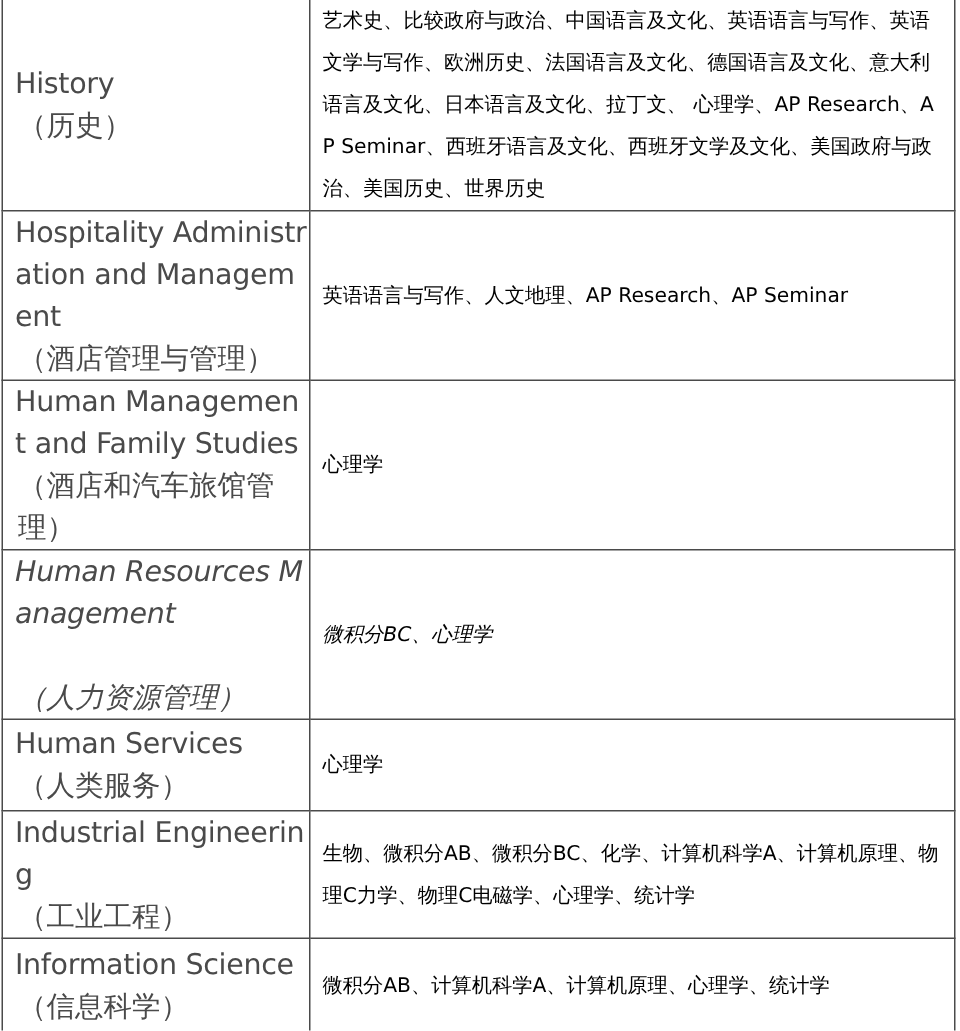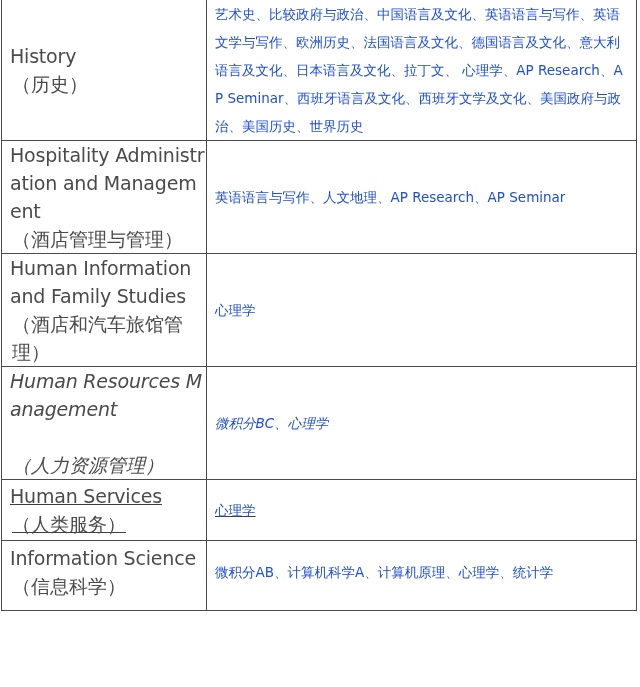--- a/index.html
+++ b/index.html
@@ -1,21 +1,21 @@
 <!DOCTYPE html>
 <html><head>
 <meta charset="utf-8">
 <style>
   html, body { margin: 0; padding: 0; background: #ffffff; }
   body { width: 640px; height: 687px; overflow: hidden; position: relative;
          font-family: "DejaVu Sans", "Liberation Sans", sans-serif; color: #3e3e3e; }
   table.grid { position: absolute; left: 1px; top: -2px; border-collapse: collapse; table-layout: fixed; width: 636px; }
   table.grid td { border: 1px solid #4a4a4a; vertical-align: middle; padding: 0; }
   td.major { width: 196px; padding-left: 8px !important; font-size: 19px; line-height: 28px; color: #4a4a4a; }
-  td.courses { padding-left: 8px !important; padding-right: 6px !important; font-size: 13.5px; line-height: 28px; color: #1d4ed8; }
+  td.courses { padding-left: 8px !important; padding-right: 6px !important; font-size: 13.5px; line-height: 28px; color: #000000; }
   .en { display: block; word-break: break-all; letter-spacing: -0.2px; }
   .zh { display: block; padding-left: 2px; }
   .gap { display: block; height: 28px; }
 </style>
 </head>
 <body>
 
 <table class="grid">
   <tbody>
     <tr style="height:142px;">
@@ -31,44 +31,53 @@
       <td class="major">
         <span class="en">Hospitality Administration and Management</span>
         <span class="zh">（酒店管理与管理）</span>
       </td>
       <td class="courses">
         <span>英语语言与写作、人文地理、AP Research、AP Seminar</span>
       </td>
     </tr>
     <tr style="height:84px;">
       <td class="major">
-        <span class="en">Human Information and Family Studies</span>
+        <span class="en">Human Management and Family Studies</span>
         <span class="zh">（酒店和汽车旅馆管理）</span>
       </td>
       <td class="courses">
         <span>心理学</span>
       </td>
     </tr>
     <tr style="height:110px;font-style:italic;">
       <td class="major">
         <span class="en">Human Resources Management</span>
         <span class="gap"></span>
         <span class="zh">（人力资源管理）</span>
       </td>
       <td class="courses">
         <span>微积分BC、心理学</span>
       </td>
     </tr>
-    <tr style="height:61px;text-decoration:underline;">
+    <tr style="height:61px;">
       <td class="major">
         <span class="en">Human Services</span>
         <span class="zh">（人类服务）</span>
       </td>
       <td class="courses">
         <span>心理学</span>
+      </td>
+    </tr>
+    <tr style="height:61px;">
+      <td class="major">
+        <span class="en">Industrial Engineering</span>
+        <span class="zh">（工业工程）</span>
+      </td>
+      <td class="courses">
+        <span style="display:block;word-break:break-all;">生物、微积分AB、微积分BC、化学、计算机科学A、计算机原理、物理C力学、物理C电磁学、心理学、统计学</span>
       </td>
     </tr>
     <tr style="height:70px;">
       <td class="major" style="vertical-align:top;padding-top:3px !important;">
         <span class="en">Information Science</span>
         <span class="zh">（信息科学）</span>
       </td>
       <td class="courses" style="vertical-align:top;padding-top:17px !important;">
         <span>微积分AB、计算机科学A、计算机原理、心理学、统计学</span>
       </td>

